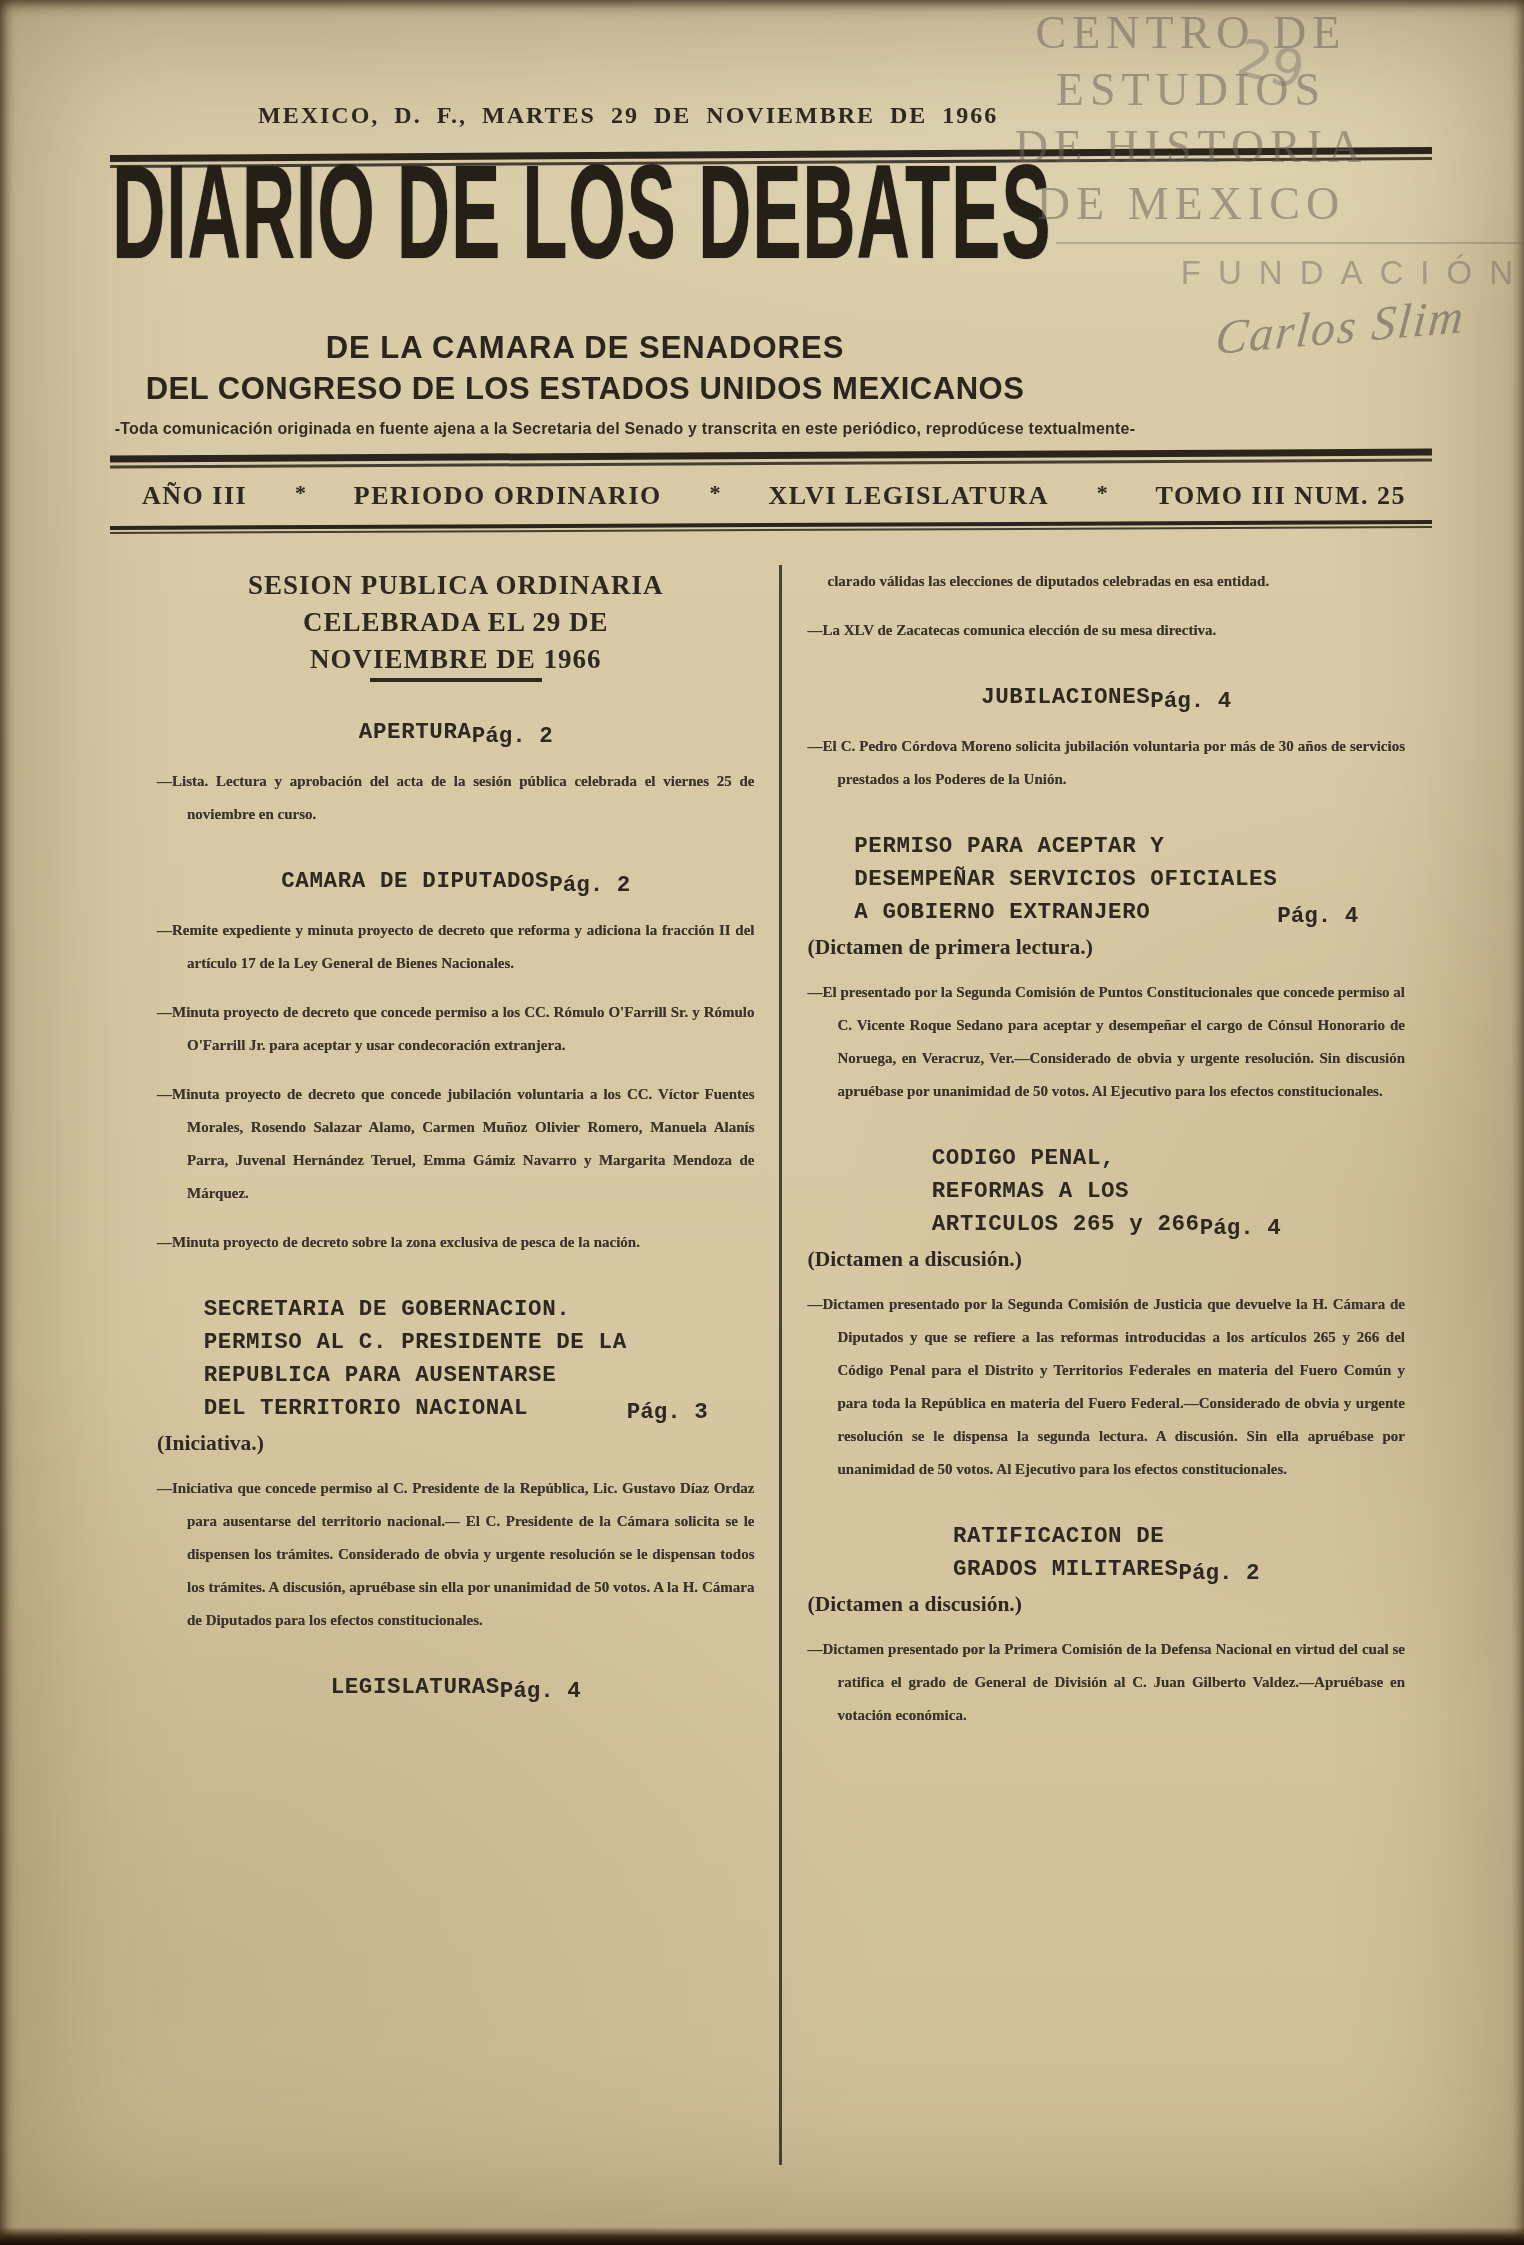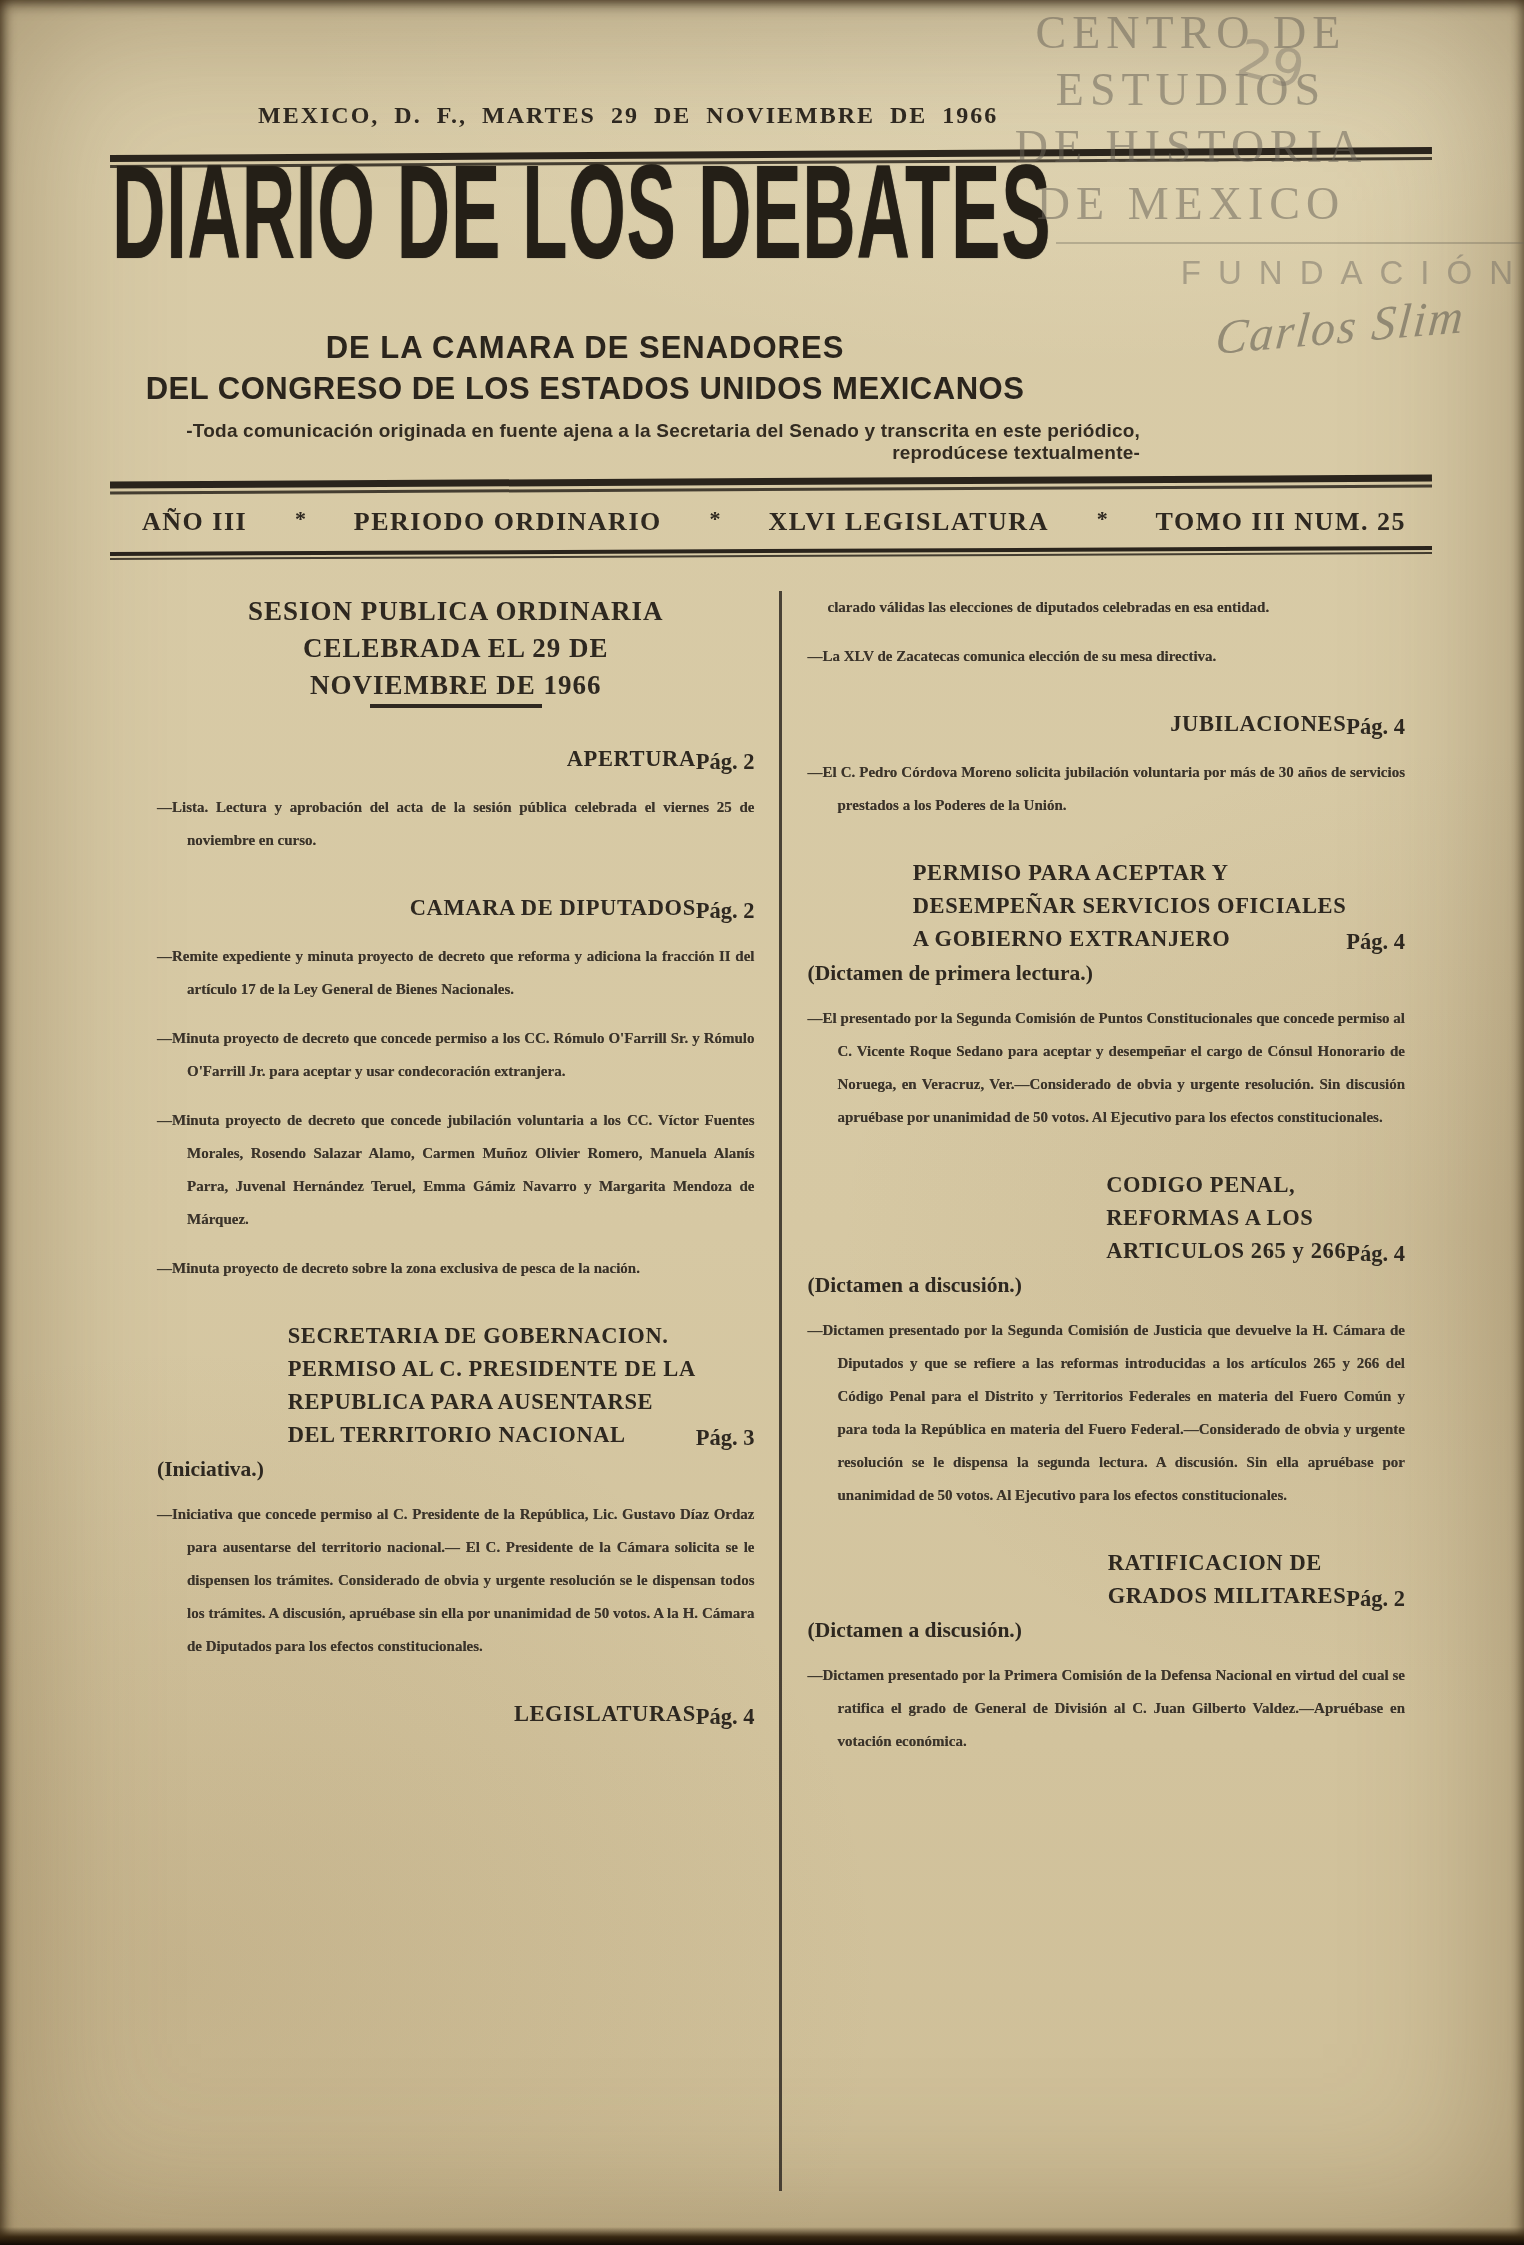--- a/index.html
+++ b/index.html
@@ -58,23 +58,23 @@
   .title{margin:8px 0 0 112px;height:152px;overflow:visible;white-space:nowrap;}
   .title span{display:inline-block;
     font-family:"Liberation Sans", sans-serif;font-weight:bold;
     font-size:100px;line-height:118px;letter-spacing:1px;color:#241f17;
     transform:scale(0.74,1.34);transform-origin:left bottom;
     text-shadow:0 0 1px rgba(36,31,23,0.7);}
   .subtitle{margin:0;width:910px;margin-left:130px;text-align:center;
     font-family:"Liberation Sans", sans-serif;font-weight:bold;color:#2b251d;}
   .s1{font-size:31px;line-height:40px;letter-spacing:1px;margin-top:4px;}
   .s2{font-size:31px;line-height:42px;letter-spacing:0.5px;}
-  .notice{margin:10px 0 0 110px;width:1030px;text-align:right;
+  .notice{margin:10px 0 0 110px;width:1030px;text-align:center;
     font-family:"Liberation Sans", sans-serif;font-weight:bold;
-    font-size:19px;letter-spacing:0.2px;color:#332c22;}
+    font-size:16px;letter-spacing:0.2px;color:#332c22;}
   .infobar{display:flex;justify-content:space-between;align-items:baseline;
     margin:16px 0 0 0;padding:0 118px 0 142px;
     font-size:26px;font-weight:bold;letter-spacing:1.5px;color:#2e2820;}
   .infobar .star{font-size:22px;position:relative;top:-4px;letter-spacing:0;}
 
   
   .columns{position:relative;z-index:2;display:flex;align-items:stretch;
     margin:0 95px 0 115px;padding-top:34px;min-height:1600px;}
   .col{flex:1 1 0;}
   .col-left{padding:0 24px 0 42px;}
@@ -82,22 +82,22 @@
   .divider{width:3px;background:#3a332a;opacity:.9;}
 
   .session{margin:2px 0 0 0;text-align:center;
     font-size:27px;line-height:37px;font-weight:bold;letter-spacing:1px;
     white-space:pre-line;color:#2e2820;}
   .session-rule{width:172px;height:3px;background:#2e2820;margin:30px auto 0 auto;
     border-bottom:1px solid rgba(46,40,32,.6);}
   .sumario{margin:40px 0 0 0;text-align:center;
     font-size:26px;font-weight:bold;letter-spacing:4px;color:#2e2820;}
 
-  .entry-heading{display:flex;justify-content:flex-end;align-items:flex-end;
-    margin:34px 0 6px 0;}
+  .entry-heading{display:flex;justify-content:center;align-items:flex-end;
+    margin:34px 0 6px 0;font-family:Liberation Mono, monospace;}
   .entry-heading .h{font-size:22.5px;line-height:33px;font-weight:bold;
     letter-spacing:0.6px;white-space:pre-line;color:#2e2820;}
   .pageref{font-size:22.5px;font-weight:bold;white-space:nowrap;color:#2e2820;}
   .subnote{margin:0 0 6px 0;font-size:21.5px;font-weight:bold;color:#2e2820;}
 
   .para{margin:16px 0 0 0;font-size:15px;line-height:33px;font-weight:bold;
     text-align:justify;color:#3a332a;
     padding-left:30px;text-indent:-30px;
     text-shadow:0 0 0.5px rgba(58,51,42,0.55);}
   .para.cont{text-indent:0;padding-left:20px;margin-top:0;}

